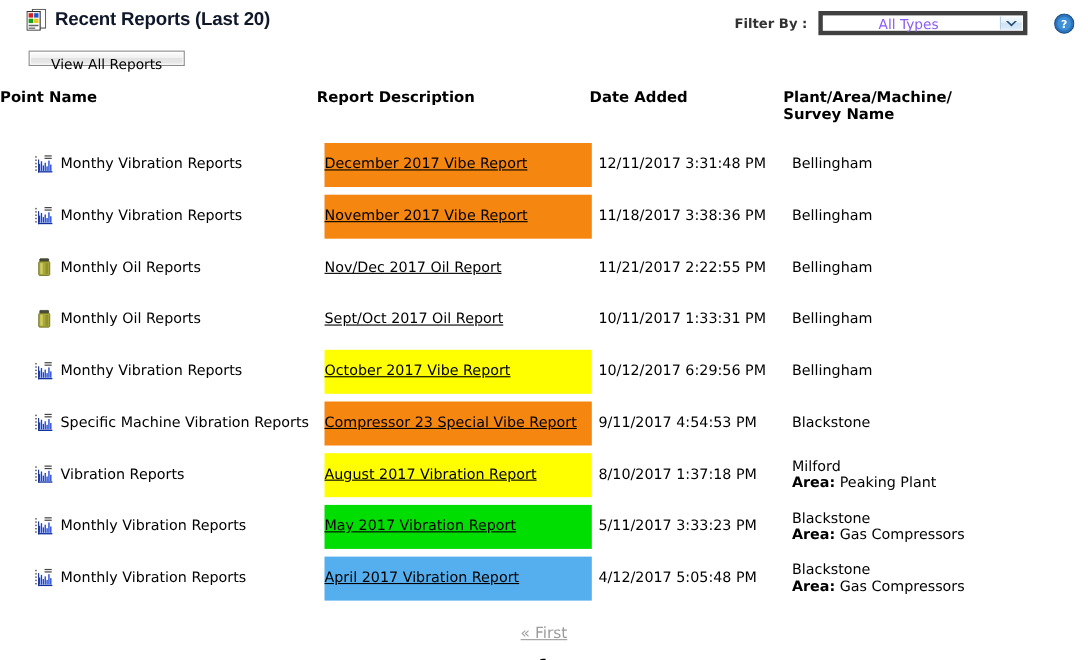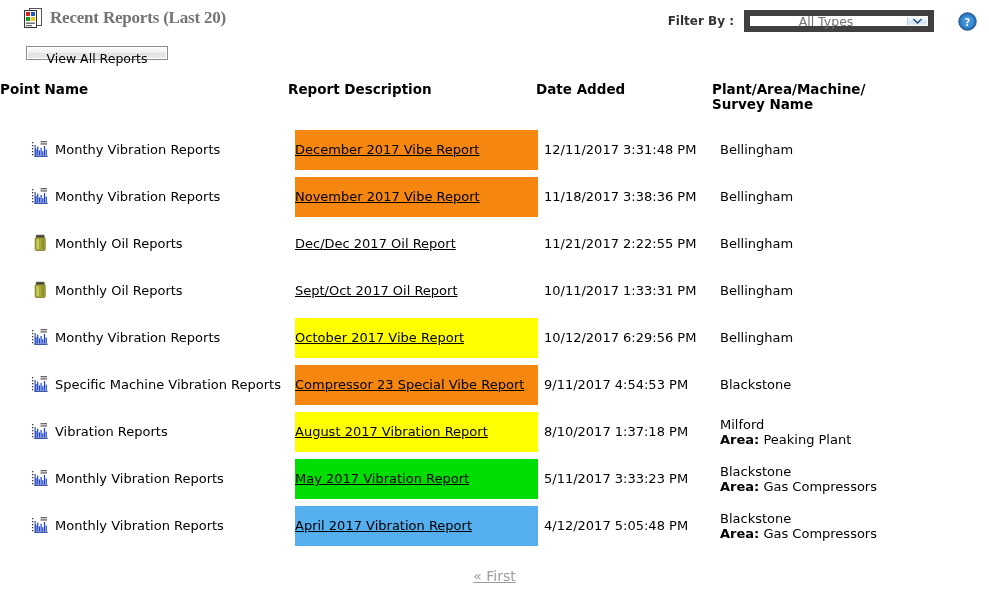--- a/index.html
+++ b/index.html
@@ -24,24 +24,24 @@
   }
   .title-block {
     position: absolute;
     left: 24px;
     top: 8px;
     display: flex;
     align-items: center;
     gap: 8px;
   }
   .title-text {
-    font-family: Liberation Serif, serif;
+    font-family: Liberation Sans, sans-serif;
     font-size: 17px;
     font-weight: bold;
-    color: #737373;
+    color: #0f172a;
     letter-spacing: -0.2px;
   }
   .report-icon {
     width: 18px;
     height: 20px;
     display: block;
   }
 
   .filter-block {
     position: absolute;
@@ -53,29 +53,29 @@
   }
   .filter-label {
     font-size: 12px;
     font-weight: bold;
     color: #333333;
     white-space: nowrap;
   }
   .filter-select {
     width: 190px;
     height: 22px;
-    border: 6px solid #404040;
+    border: 4px solid #404040;
     background: #ffffff;
     display: flex;
     align-items: center;
     justify-content: center;
     position: relative;
     box-sizing: border-box;
     font-size: 12.5px;
-    color: #737373;
+    color: #8b5cf6;
   }
   .filter-select .sel-value {
     padding-right: 26px;
   }
   .filter-arrow {
     position: absolute;
     right: 1px;
     top: 1px;
     bottom: 1px;
     width: 20px;
@@ -393,21 +393,21 @@
                   <rect x="4.6" y="5.2" width="2.2" height="9.8" fill="#d8d86a" opacity="0.8"></rect>
                   <rect x="9.4" y="5.2" width="2.4" height="9.8" fill="#7f7f22" opacity="0.6"></rect>
                 </svg>
               </span>
               <span class="point-label">Monthly Oil Reports</span>
             </div>
           </td>
           <td>
             <div class="desc-cell">
               <div class="desc-box" style="background:transparent;">
-                <a class="desc-link">Dec/Dec 2017 Oil Report</a>
+                <a class="desc-link">Nov/Dec 2017 Oil Report</a>
               </div>
             </div>
           </td>
           <td>
             <div class="date-cell">11/21/2017 2:22:55 PM</div>
           </td>
           <td>
             <div class="plant-cell">
               <div>Bellingham</div>
             </div>

